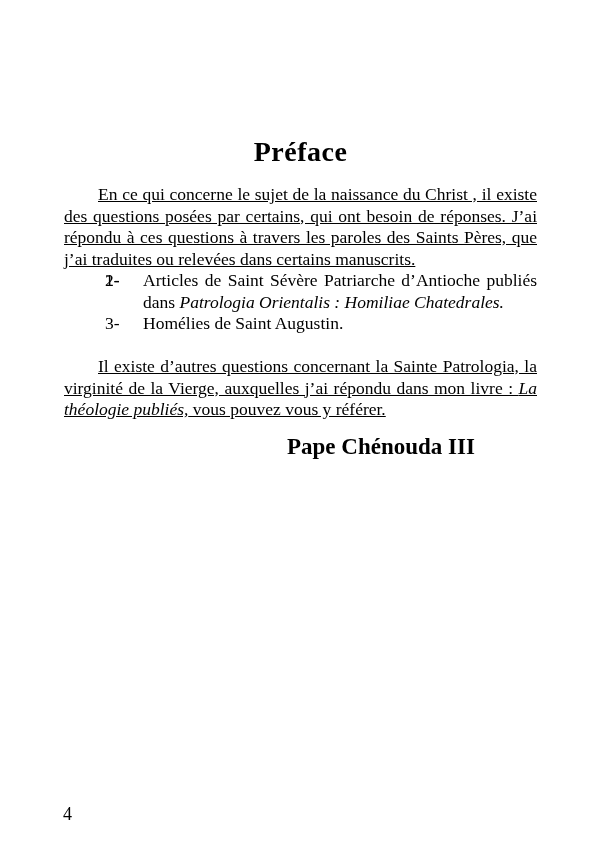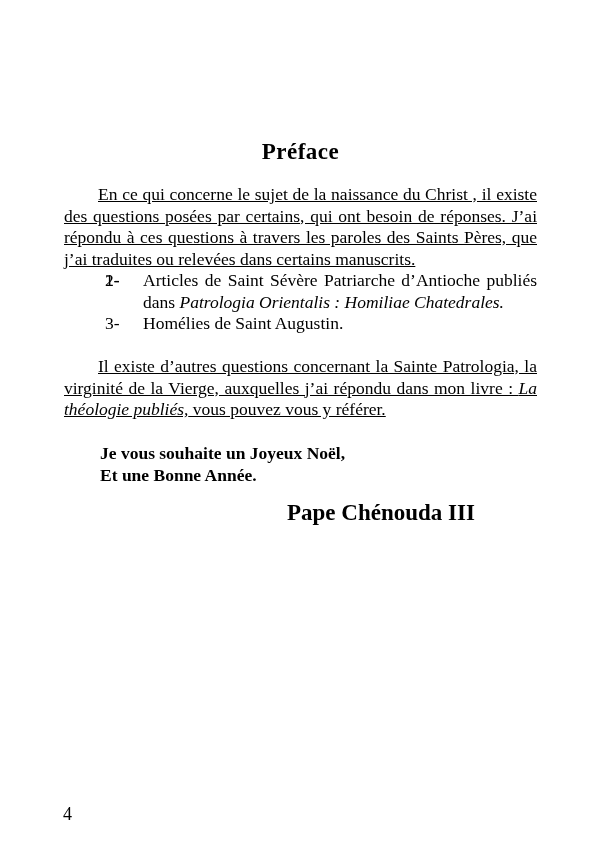--- a/index.html
+++ b/index.html
@@ -16,21 +16,21 @@
     font-family: "Liberation Serif", "DejaVu Serif", serif;
     overflow: hidden;
   }
   .title {
     position: absolute;
     top: 134px;
     left: 0;
     right: 0;
     margin: 0;
     text-align: center;
-    font-size: 23px;
+    font-size: 28px;
     line-height: 36px;
     font-weight: bold;
     letter-spacing: 0.5px;
   }
   .body-block {
     position: absolute;
     left: 64px;
     top: 184px;
     width: 473px;
     font-size: 17.5px;
@@ -108,24 +108,20 @@
         <span><span>Articles de Saint Sévère Patriarche d’Antioche publiés dans </span><i>Patrologia Orientalis : Homiliae Chatedrales.</i></span>
       </div>
       <div class="li">
         <span class="num">3-</span>
         <span>Homélies de Saint Augustin.</span>
       </div>
     </div>
 
     <p class="para indent space-before"><span>Il existe d’autres questions concernant la Sainte Patrologia, la virginité de la Vierge, auxquelles j’ai répondu dans mon livre : </span><i>La théologie publiés,</i><span> vous pouvez vous y référer.</span></p>
 
-    <div class="closing">
-      <div>Je vous souhaite un Joyeux Noël,</div>
-      <div>Et une Bonne Année.</div>
-    </div>
 
     <div class="signature">Pape Chénouda III</div>
 
   </div>
 
   <div class="page-number">4</div>
 
 </div>
 
 </body></html>

